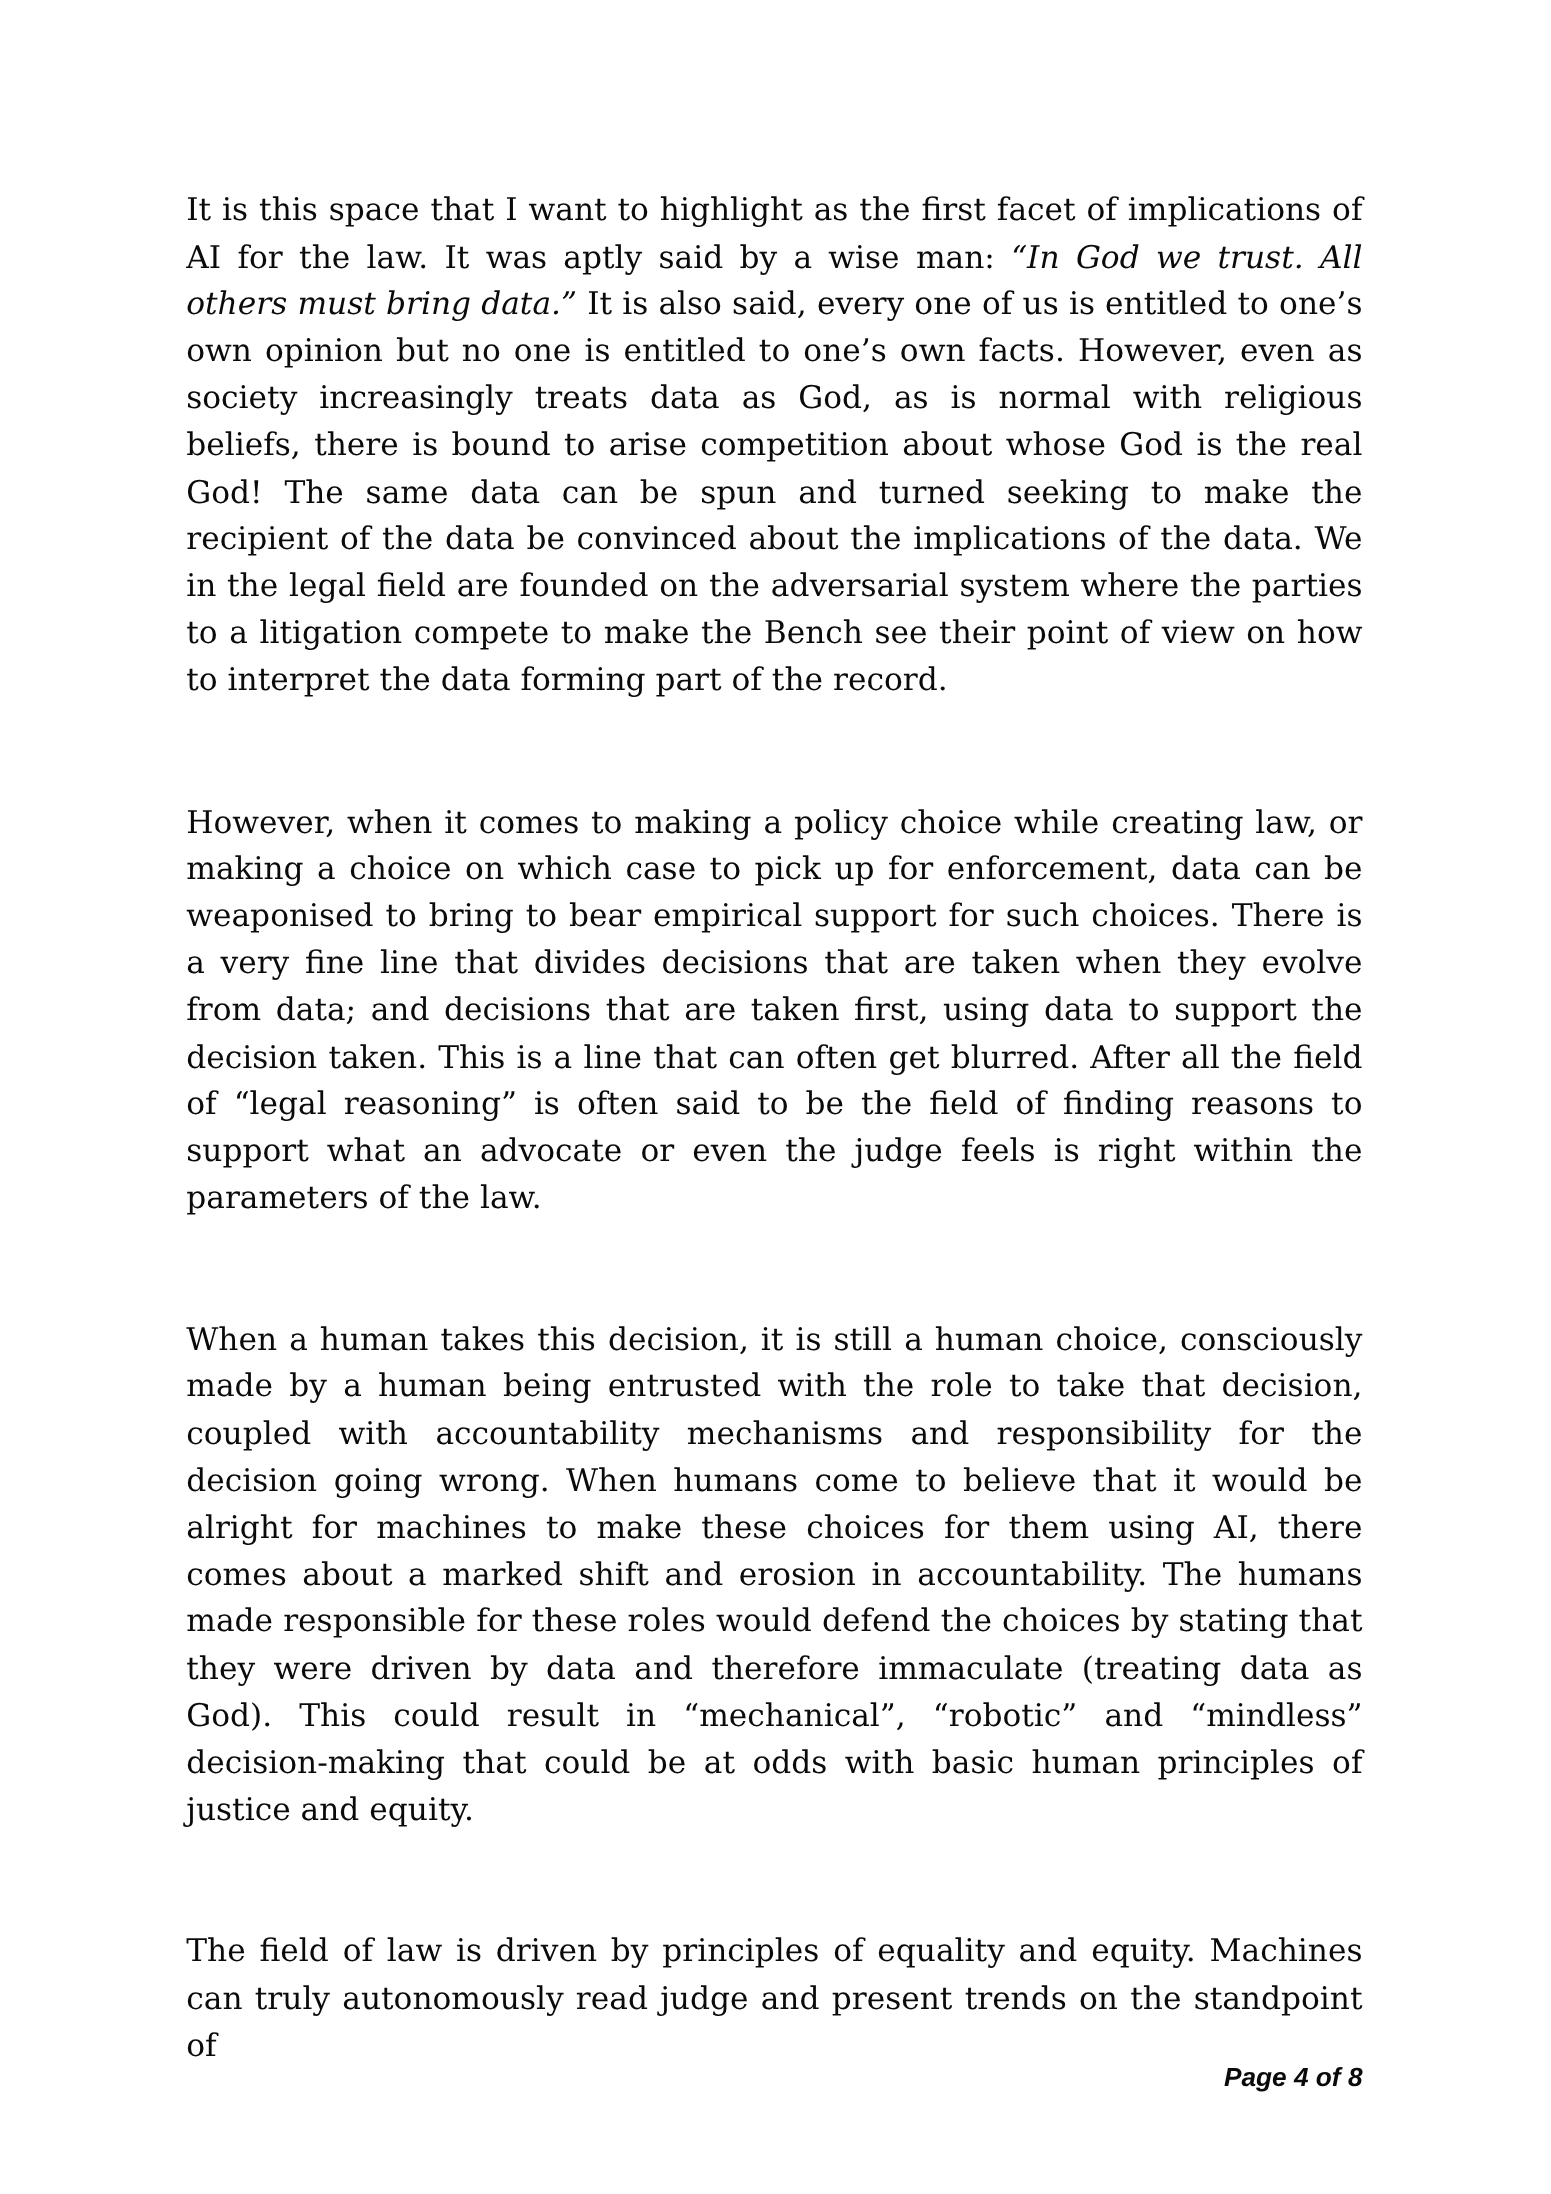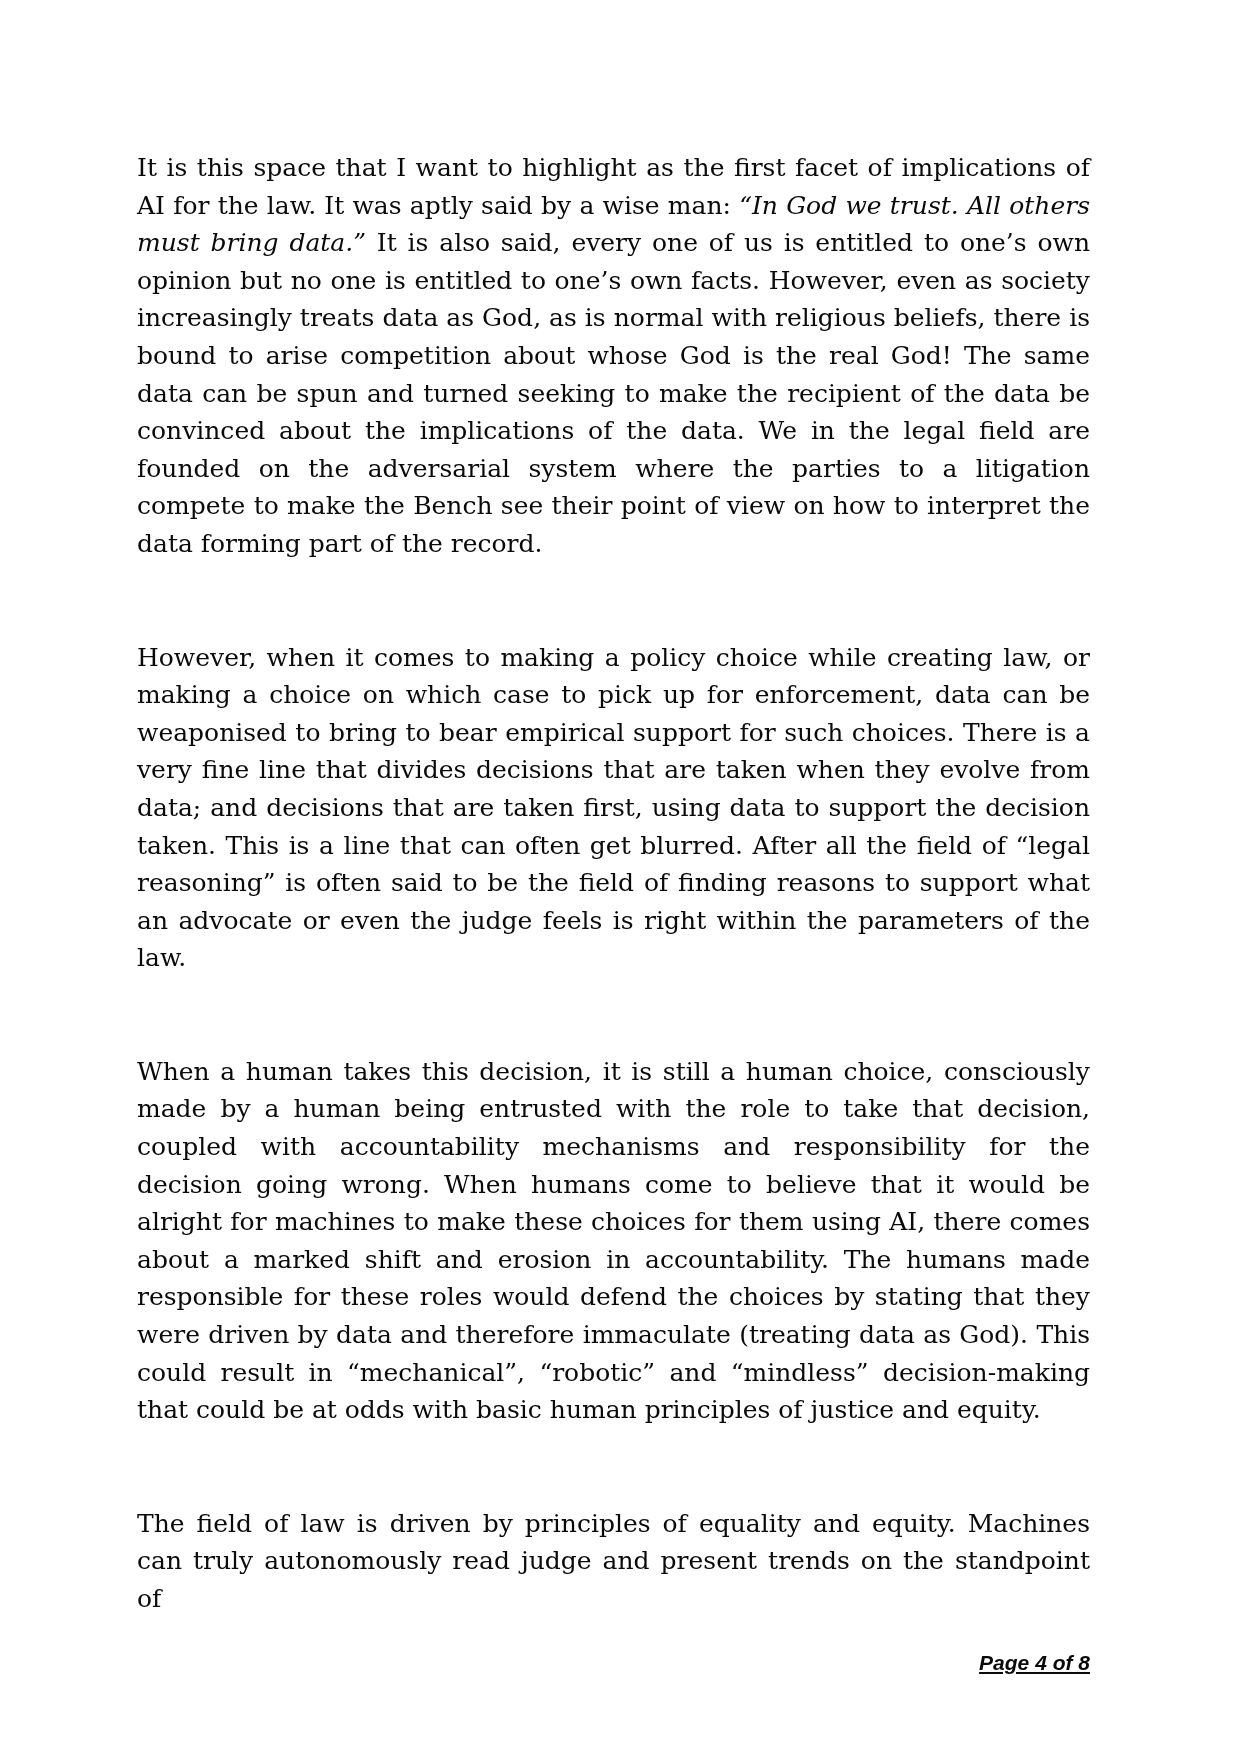--- a/index.html
+++ b/index.html
@@ -16,42 +16,41 @@
     font-family: "DejaVu Serif", serif;
     overflow: hidden;
   }
   .content {
     position: absolute;
     left: 137px;
     top: 149px;
     width: 953px;
   }
   .body-paragraph {
-    margin: 0 0 76px 0;
+    margin: 0 0 76px 12px;
     font-size: 25px;
     line-height: 37.6px;
     text-align: justify;
     color: #0a0a0a;
   }
   .body-paragraph em {
     font-style: italic;
   }
   .footer {
     position: absolute;
     left: 137px;
     top: 1650px;
     width: 953px;
     text-align: right;
     font-family: "Liberation Sans", sans-serif;
     font-weight: bold;
     font-style: italic;
     font-size: 21px;
     line-height: 26px;
     color: #0a0a0a;
-    text-decoration: underline;
   }
 </style>
 </head>
 <body>
 
 <div class="page">
   <div class="content" id="paragraphs-container">
       <p class="body-paragraph"><span>It is this space that I want to highlight as the first facet of implications of AI for the law.  It was aptly said by a wise man: </span><em>“In God we trust.  All others must bring data.”</em><span>  It is also said, every one of us is entitled to one’s own opinion but no one is entitled to one’s own facts.   However, even as society increasingly treats data as God, as is normal with religious beliefs, there is bound to arise competition about whose God is the real God!  The same data can be spun and turned seeking to make the recipient of the data be convinced about the implications of the data.  We in the legal field are founded on the adversarial system where the parties to a litigation compete to make the Bench see their point of view on how to interpret the data forming part of the record.</span></p>
       <p class="body-paragraph"><span>However, when it comes to making a policy choice while creating law, or making a choice on which case to pick up for enforcement, data can be weaponised to bring to bear empirical support for such choices. There is a very fine line that divides decisions that are taken when they evolve from data; and decisions that are taken first, using data to support the decision taken.  This is a line that can often get blurred. After all the field of “legal reasoning” is often said to be the field of finding reasons to support what an advocate or even the judge feels is right within the parameters of the law.</span></p>
       <p class="body-paragraph"><span>When a human takes this decision, it is still a human choice, consciously made by a human being entrusted with the role to take that decision, coupled with accountability mechanisms and responsibility for the decision going wrong.  When humans come to believe that it would be alright for machines to make these choices for them using AI, there comes about a marked shift and erosion in accountability.  The humans made responsible for these roles would defend the choices by stating that they were driven by data and therefore immaculate (treating data as God).  This could result in “mechanical”, “robotic” and “mindless” decision-making that could be at odds with basic human principles of justice and equity.</span></p>

